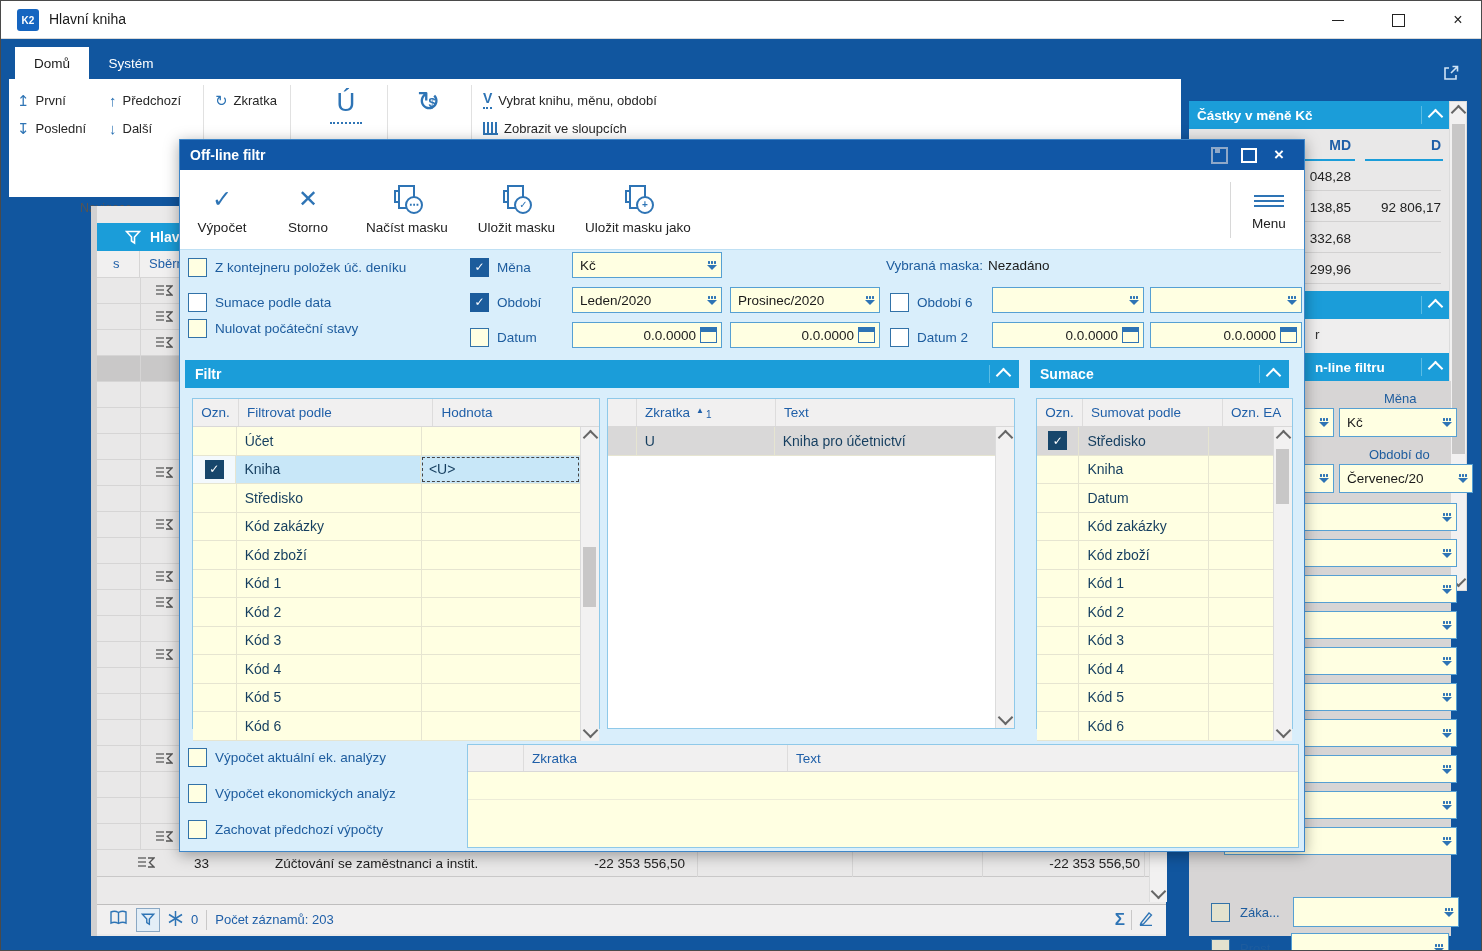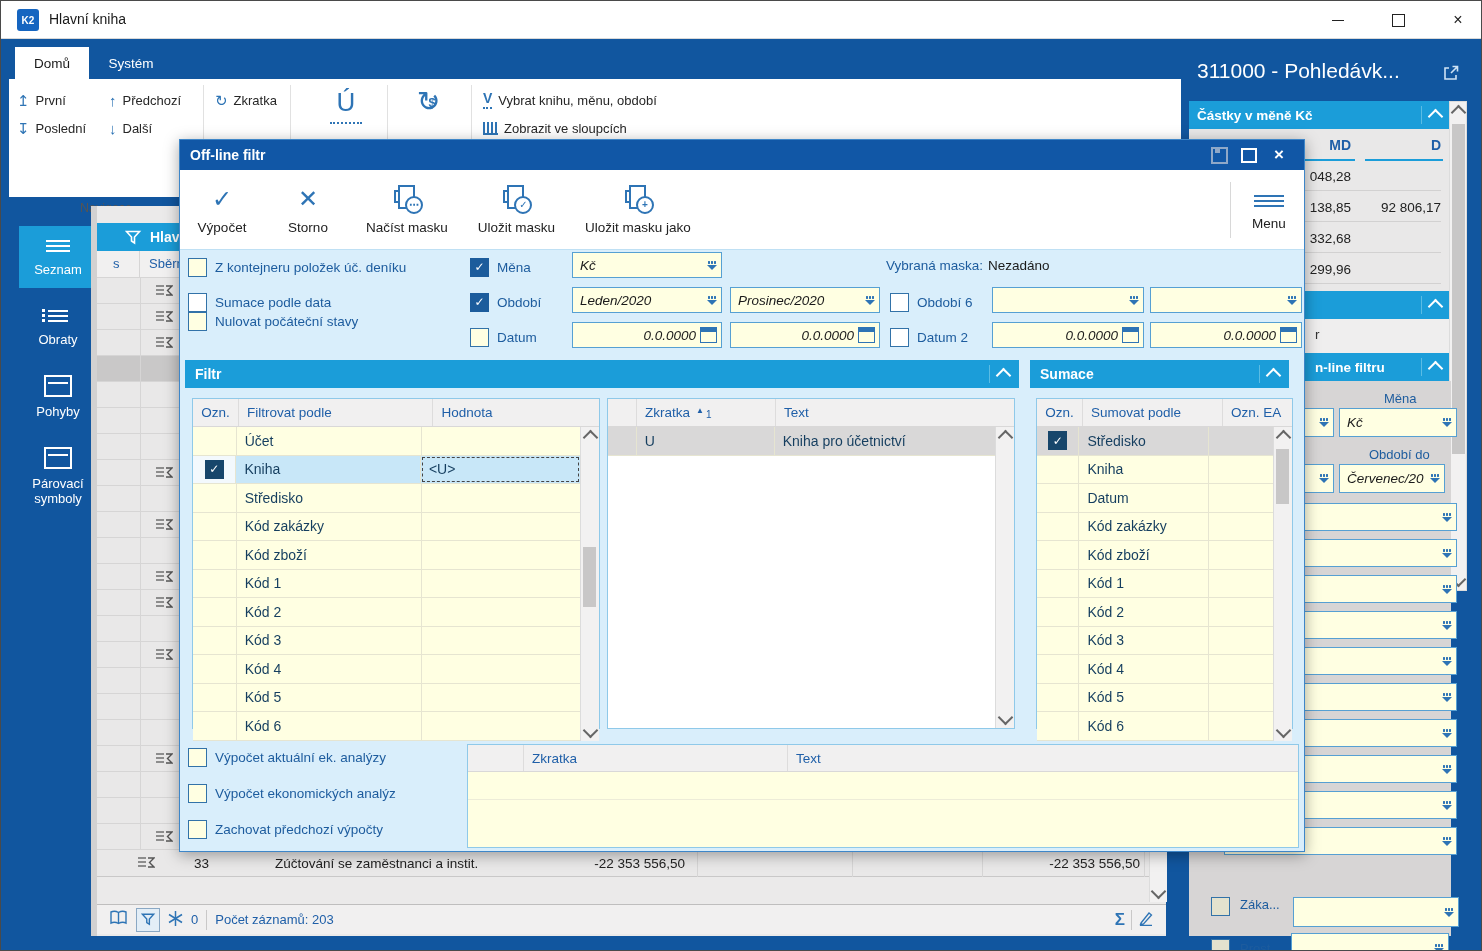--- a/index.html
+++ b/index.html
@@ -62,21 +62,21 @@
   .rp-underline{position:absolute;top:30px;height:2px;background:#1B9DD9;}
   .rprow{position:absolute;width:100%;height:26px;}
   .rprow .md{position:absolute;right:98px;top:4px;color:#222;}
   .rprow .dd2{position:absolute;right:8px;top:4px;color:#222;}
   .rprow .ln{position:absolute;left:12px;right:8px;bottom:0;border-bottom:1px solid #D2D1D1;}
   #rp-scroll{left:268px;top:62px;width:18px;height:490px;background:#F2F1F1;border:1px solid #DCDCDC;}
   .khaki{background:#E3E2CE;border:1px solid #98A5AE;}
   .rp-label{color:#1D5C9E;font-size:13px;}
   
   .combo{background:#FFFFE2;border:1px solid #56A0D3;display:flex;align-items:center;padding:0 4px 0 7px;font-size:13.5px;color:#1a1a1a;}
-  .combo .txt{flex:1;white-space:nowrap;overflow:hidden;font-style:italic;}
+  .combo .txt{flex:1;white-space:nowrap;overflow:hidden;}
   .ddicon{display:flex;flex-direction:column;align-items:center;line-height:1;margin-left:3px;}
   .ddicon b{display:block;width:10px;height:3px;background:radial-gradient(circle at 2px 1.5px,#2E74B5 1.1px,transparent 1.3px),radial-gradient(circle at 5px 1.5px,#2E74B5 1.1px,transparent 1.3px),radial-gradient(circle at 8px 1.5px,#2E74B5 1.1px,transparent 1.3px);}
   .ddicon i{display:block;width:0;height:0;border-left:5px solid transparent;border-right:5px solid transparent;border-top:5px solid #2E74B5;margin-top:1px;}
   .calicon{width:15px;height:14px;border:1px solid #2E74B5;background:linear-gradient(#2E74B5 0 4px,transparent 4px);margin-left:4px;}
   .cb{width:17px;height:17px;border:1px solid #3272A8;background:#FFFFE2;display:inline-flex;align-items:center;justify-content:center;flex:none;}
   .cb.white{background:#fff;}
   .cb.on{background:#1C5C9C;color:#fff;font-size:12px;font-weight:bold;border-color:#1C5C9C;}
   .cb.dark{background:#17466B;border-color:#17466B;color:#fff;font-size:12px;font-weight:bold;}
   .cb.khakibg{background:#E3E2CE;border-color:#3272A8;}
   
@@ -172,46 +172,20 @@
           <span>Vybrat knihu, měnu, období</span>
         </div>
       <div class="a rbtn" style="left:474px;top:38px">
           <span class="colicon"></span>
           <span>Zobrazit ve sloupcích</span>
         </div>
       <div class="a" id="grouplabel">Navigace</div>
     </div>
   </div>
 
-  <div class="a" style="left:8px;top:196px;width:82px;height:739px">
-    <div class="a navitem active" style="top:29px;height:62px">
-      <span class="hlines">
-          <i></i>
-          <i></i>
-          <i></i>
-        </span>
-      <span>Seznam</span>
-    </div>
-    <div class="a navitem" style="top:99px;height:62px">
-      <span class="hlines dotted">
-          <i></i>
-          <i></i>
-          <i></i>
-        </span>
-      <span>Obraty</span>
-    </div>
-    <div class="a navitem" style="top:169px;height:62px">
-      <span class="boxicon"></span>
-      <span>Pohyby</span>
-    </div>
-    <div class="a navitem" style="top:239px;height:80px">
-      <span class="boxicon"></span>
-      <span style="width:70px">Párovací symboly</span>
-    </div>
-  </div>
 
   <div class="a" id="grid">
     <div class="a" id="grid-leftstrip"></div>
     <div class="a" id="grid-header">
       <svg class="funnel" width="17" height="15" viewBox="0 0 17 15">
           <path d="M1.5 1.5h13l-5 5.5v6l-3-2v-4z" fill="none" stroke="#fff" stroke-width="1.6"></path>
         </svg>
       <span>Hlavní</span>
     </div>
     <div class="a" id="grid-cols">
@@ -412,21 +386,20 @@
       <span>Počet záznamů: 203</span>
       <span style="margin-left:auto;color:#2E74B5;font-size:17px;font-weight:bold">Σ</span>
       <span class="sdiv" style="margin:0 6px"></span>
       <span style="margin-right:12px"><svg width="16" height="16" viewBox="0 0 16 16">
             <path d="M3 13 L11 3 L13.5 5 L5.5 14 L2.5 14.5z M2 15.5 h12" fill="none" stroke="#2E74B5" stroke-width="1.3"></path>
           </svg></span>
     </div>
   </div>
 
   <div class="a" id="rpanel">
-    <div class="a" id="rp-title">311000 - Pohledávk...</div>
     <div class="a" style="left:262px;top:26px"><svg width="16" height="16" viewBox="0 0 16 16">
           <path d="M6 3 H2 v11 h11 V10 M8 8 L14.5 1.5 M9.5 1.5 h5 v5" fill="none" stroke="#CFE3F5" stroke-width="1.6"></path>
         </svg></div>
     <div class="a secthead" style="left:8px;top:62px;width:260px;height:28px">
       <span>Částky v měně Kč</span>
       <span class="secdiv"></span>
       <span class="chev"></span>
     </div>
     <div class="a" id="rp-amounts">
       <span class="rp-colhead" style="right:98px">MD</span>
@@ -491,21 +464,21 @@
           </span>
         </div>
       <span class="a rp-label" style="left:180px;top:66px">Období do</span>
       <div class="a combo khaki" style="left:60px;top:83px;width:85px;height:29px">
           <span class="txt"></span>
           <span class="ddicon">
             <b></b>
             <i></i>
           </span>
         </div>
-      <div class="a combo khaki" style="left:150px;top:83px;width:106px;height:29px">
+      <div class="a combo khaki" style="left:150px;top:83px;width:134px;height:29px">
           <span class="txt">Červenec/20</span>
           <span class="ddicon">
             <b></b>
             <i></i>
           </span>
         </div>
       <div id="rp-combos">
           <div class="a combo khaki" style="left: 35px; top: 122px; width: 233px; height: 28px;">
             <div class="txt"></div>
             <span class="ddicon">
@@ -570,21 +543,21 @@
             </span>
           </div>
           <div class="a combo khaki" style="left: 35px; top: 446px; width: 233px; height: 28px;">
             <div class="txt"></div>
             <span class="ddicon">
               <b></b>
               <i></i>
             </span>
           </div>
         </div>
-      <div class="a" style="left:22px;top:516px;display:flex;align-items:flex-start;gap:10px">
+      <div class="a" style="left:22px;top:516px;display:flex;align-items:center;gap:10px">
         <span class="cb khakibg"></span>
         <span class="rp-label">Záka...</span>
         <div class="combo khaki" style="width:153px;height:28px;margin-left:3px">
             <span class="txt"></span>
             <span class="ddicon">
               <b></b>
               <i></i>
             </span>
           </div>
       </div>
@@ -659,21 +632,21 @@
     </div>
 
     <div class="a optrow" style="left:8px;top:114px">
       <span class="cb"></span>
       <span class="dlg-label">Z kontejneru položek úč. deníku</span>
     </div>
     <div class="a optrow" style="left:8px;top:149px">
       <span class="cb white"></span>
       <span class="dlg-label">Sumace podle data</span>
     </div>
-    <div class="a optrow" style="left:8px;top:168px">
+    <div class="a optrow" style="left:8px;top:175px">
       <span class="cb"></span>
       <span class="dlg-label">Nulovat počáteční stavy</span>
     </div>
 
     <div class="a optrow" style="left:290px;top:114px">
       <span class="cb on">✓</span>
       <span class="dlg-label">Měna</span>
     </div>
     <div class="a combo" style="left:392px;top:112px;width:150px;height:26px">
       <span class="txt">Kč</span>

